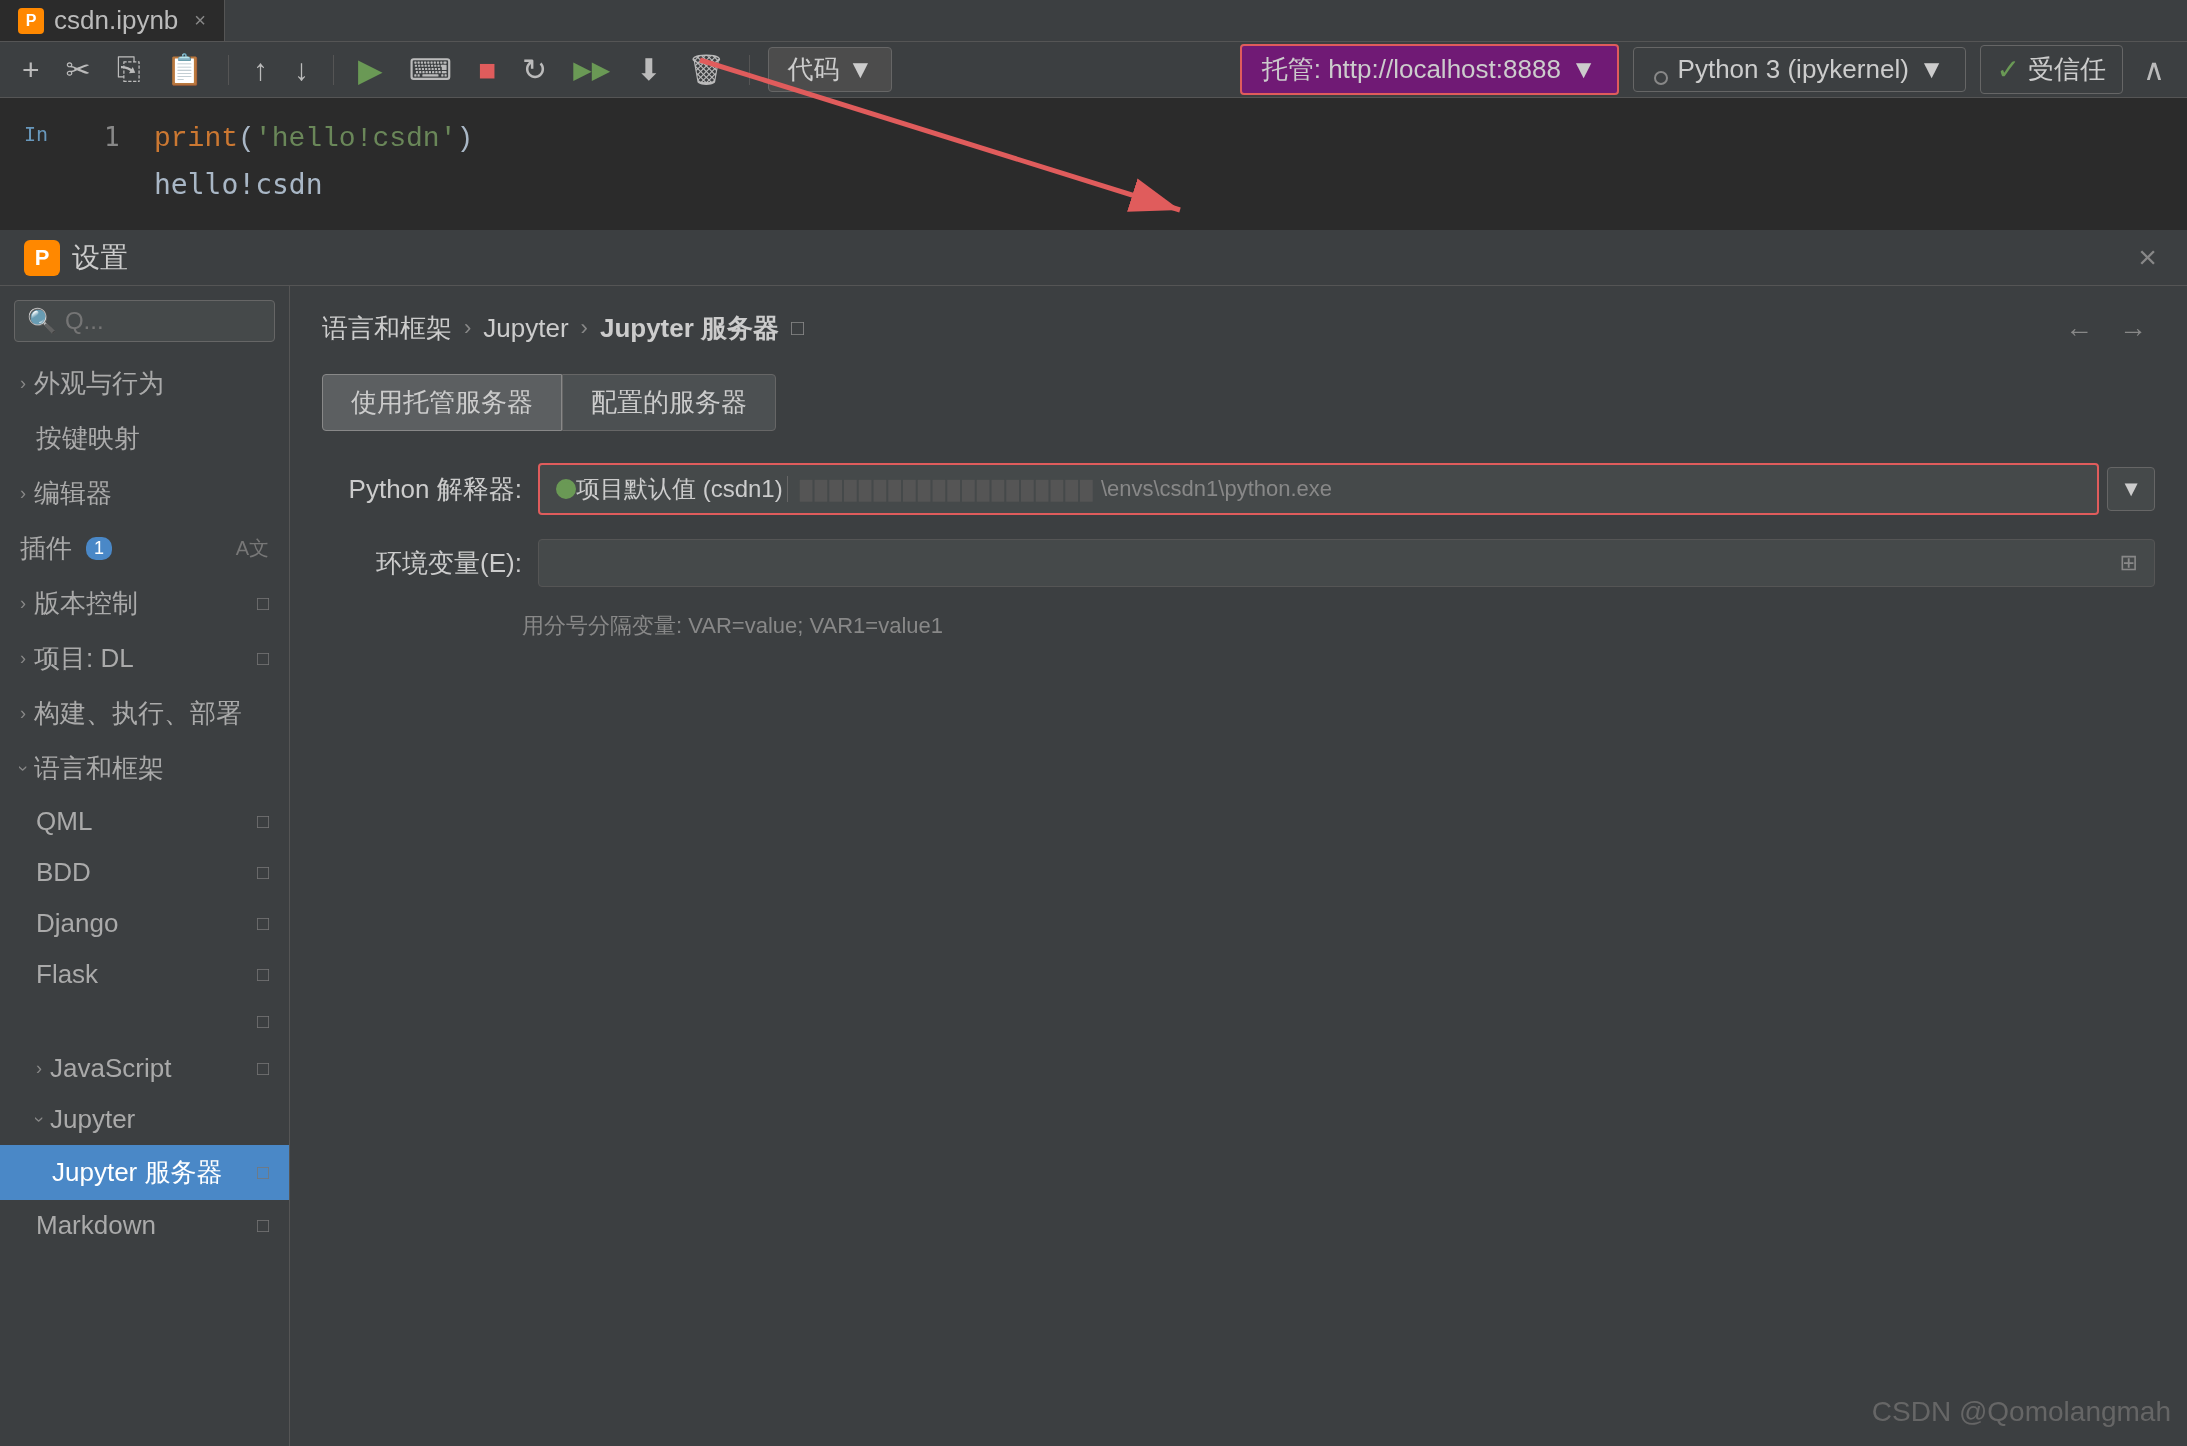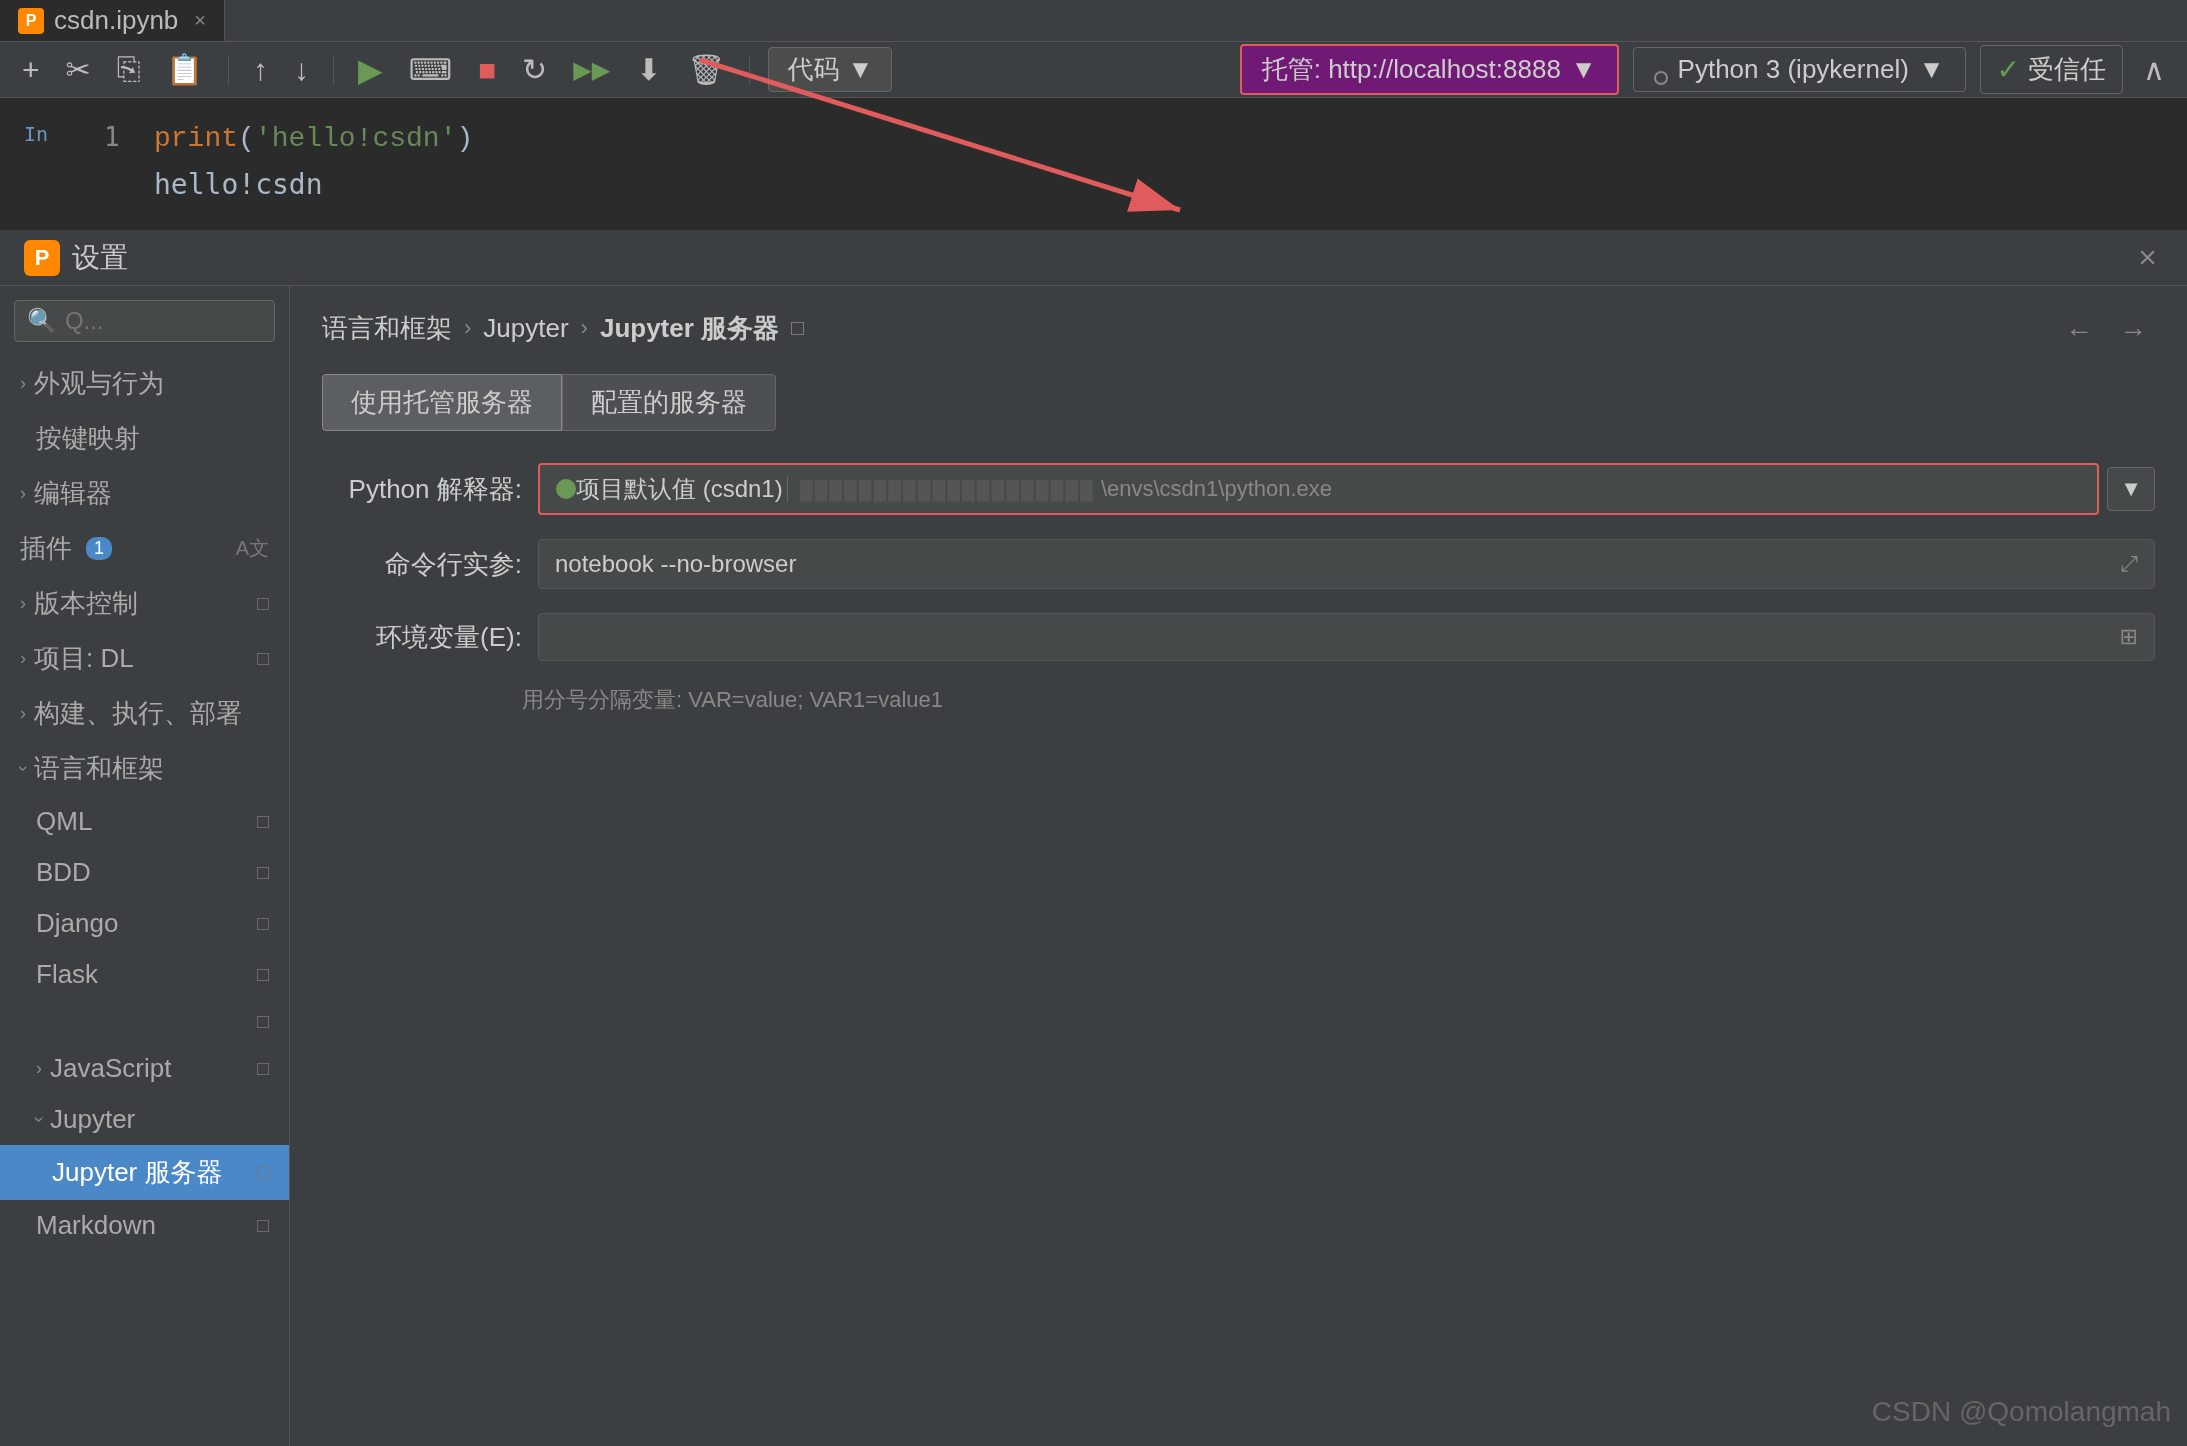--- a/index.html
+++ b/index.html
@@ -697,29 +697,20 @@
             <span class="interpreter-name">项目默认值 (csdn1)</span>
             <span class="interpreter-path">
               <span style="color:#555;font-size:18px;letter-spacing:2px;">████████████████████</span>
               <span>\envs\csdn1\python.exe</span>
             </span>
           </div>
           <div class="interpreter-dropdown">▼</div>
         </div>
       </div>
 
-      <div class="form-row">
-        <span class="form-label">命令行实参:</span>
-        <div class="form-field">
-          <div class="cmd-input">
-            <span>notebook --no-browser</span>
-            <span class="cmd-expand">⤢</span>
-          </div>
-        </div>
-      </div>
 
       <div class="form-row">
         <span class="form-label">环境变量(E):</span>
         <div class="form-field">
           <div class="env-input">
             <span class="env-icon">⊞</span>
           </div>
         </div>
       </div>
 

